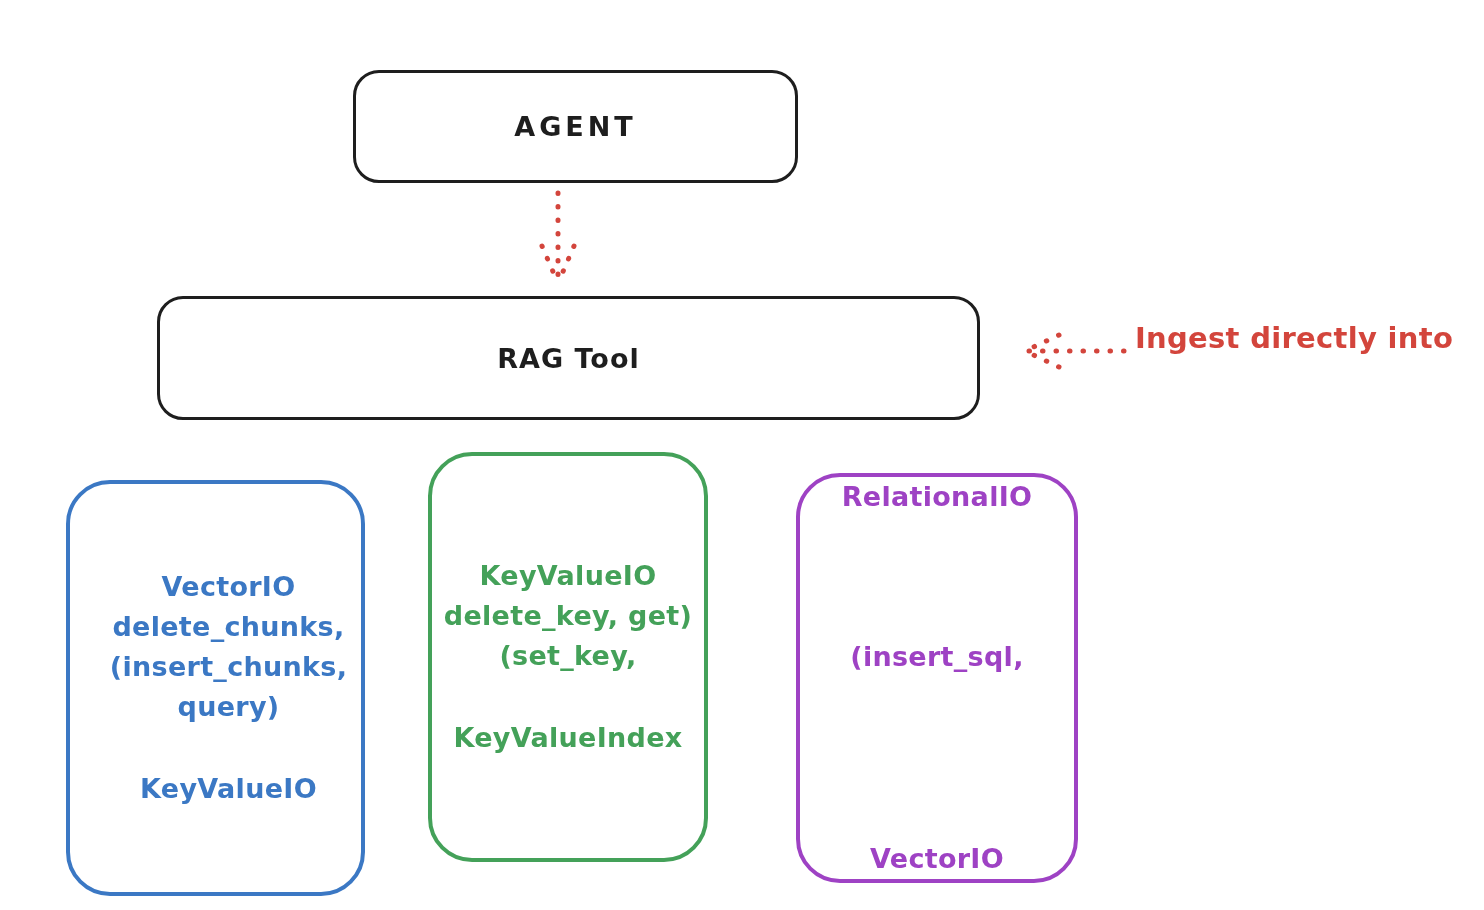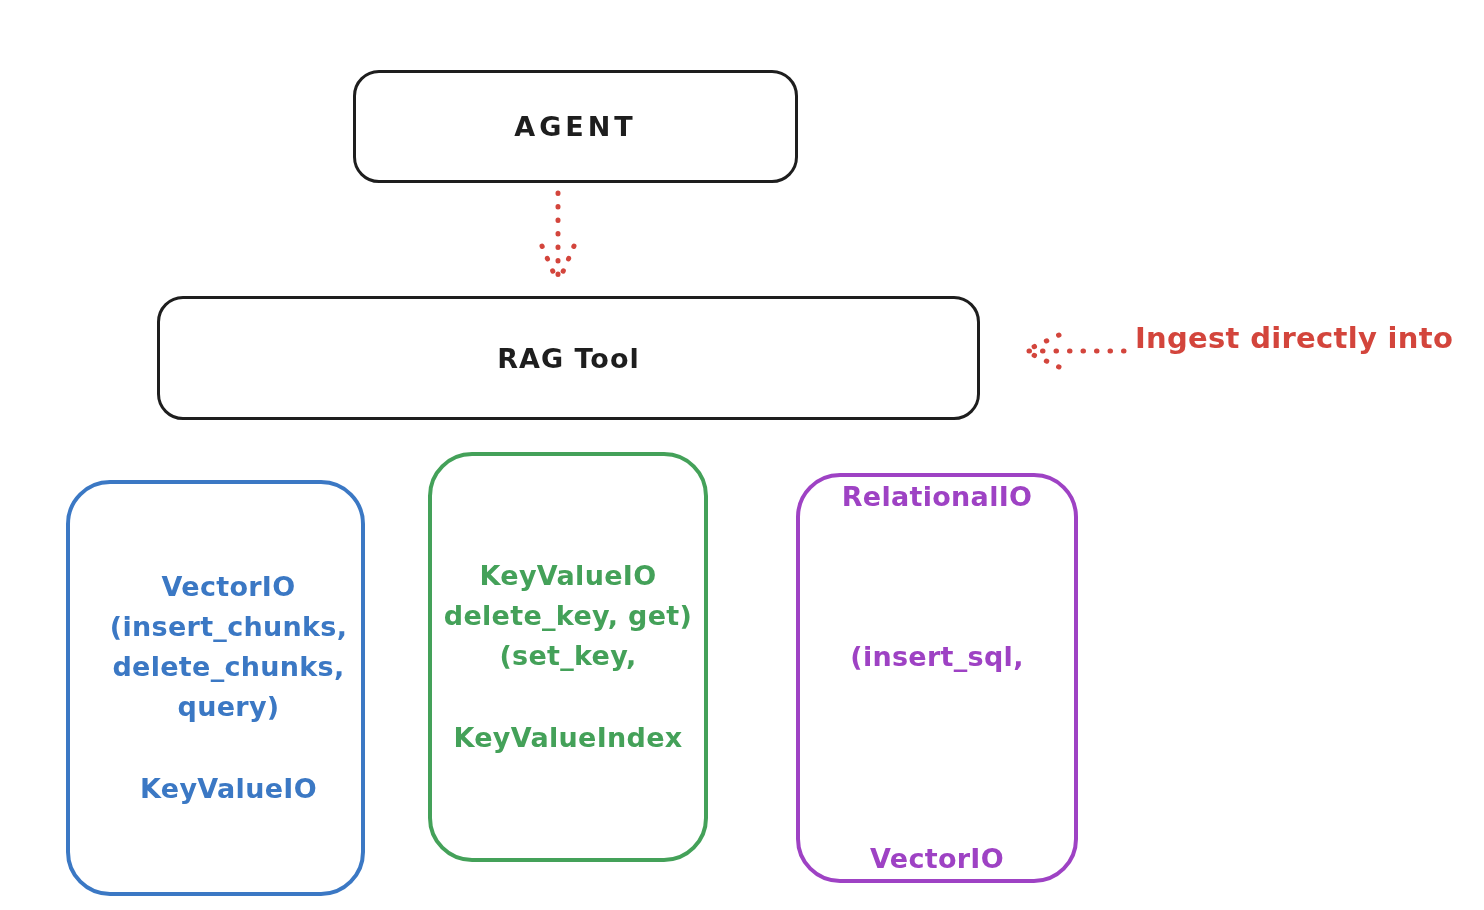--- a/index.html
+++ b/index.html
@@ -92,22 +92,22 @@
     <path d="M44 11 L12 26"></path>
     <path d="M44 43 L12 28"></path>
   </svg>
 
   <div class="annotation">
     <div>Ingest directly into</div>
   </div>
 
   <div class="iobox iobox-vector">
     <div>VectorIO</div>
+    <div>delete_chunks,</div>
     <div>(insert_chunks,</div>
-    <div>delete_chunks,</div>
     <div>query)</div>
     <div class="index-label">KeyValueIO</div>
   </div>
 
   <div class="iobox iobox-keyvalue">
     <div>KeyValueIO</div>
     <div>delete_key, get)</div>
     <div>(set_key,</div>
     <div class="index-label">KeyValueIndex</div>
   </div>

